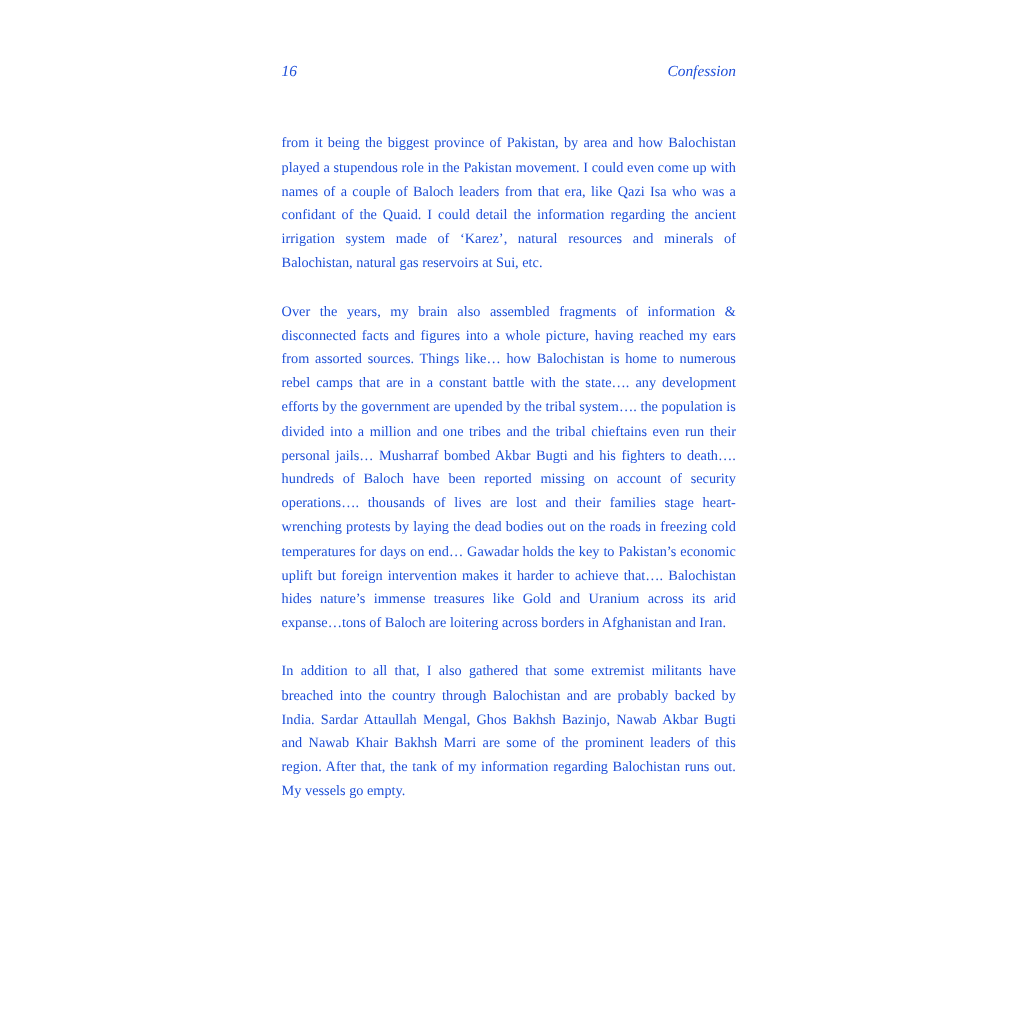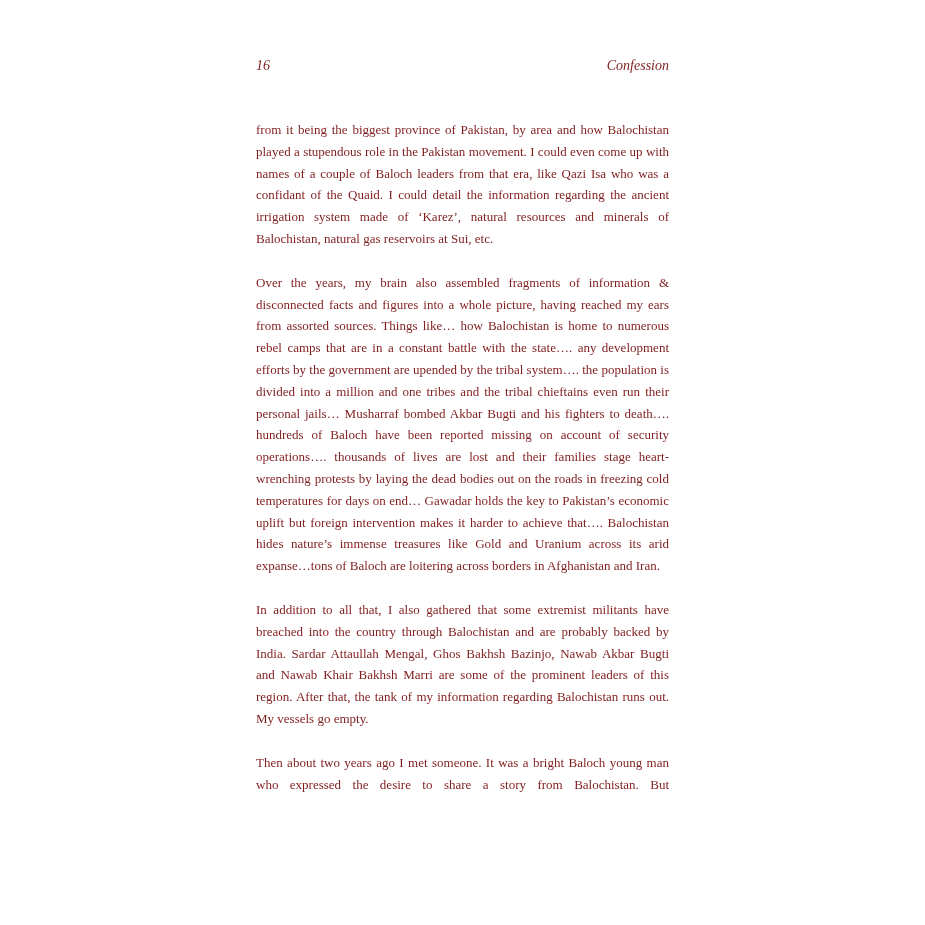--- a/index.html
+++ b/index.html
@@ -7,21 +7,21 @@
     padding: 0;
     background: #ffffff;
   }
   .page {
     position: relative;
     width: 925px;
     height: 925px;
     background: #ffffff;
     overflow: hidden;
     font-family: "Liberation Serif", "DejaVu Serif", serif;
-    color: #7f1d1d;
+    color: #1d4ed8;
   }
   .running-header {
     position: absolute;
     top: 58px;
     left: 256px;
     width: 413px;
     font-style: italic;
     font-size: 14px;
     line-height: 16px;
   }
@@ -57,16 +57,15 @@
 
   <header class="running-header">
     <span class="page-number">16</span>
     <span class="running-title">Confession</span>
   </header>
 
   <main class="text-block">
     <p>from it being the biggest province of Pakistan, by area and how Balochistan played a stupendous role in the Pakistan movement. I could even come up with names of a couple of Baloch leaders from that era, like Qazi Isa who was a confidant of the Quaid. I could detail the information regarding the ancient irrigation system made of ‘Karez’, natural resources and minerals of Balochistan, natural gas reservoirs at Sui, etc.</p>
     <p>Over the years, my brain also assembled fragments of information &amp; disconnected facts and figures into a whole picture, having reached my ears from assorted sources. Things like… how Balochistan is home to numerous rebel camps that are in a constant battle with the state…. any development efforts by the government are upended by the tribal system…. the population is divided into a million and one tribes and the tribal chieftains even run their personal jails… Musharraf bombed Akbar Bugti and his fighters to death…. hundreds of Baloch have been reported missing on account of security operations…. thousands of lives are lost and their families stage heart-wrenching protests by laying the dead bodies out on the roads in freezing cold temperatures for days on end… Gawadar holds the key to Pakistan’s economic uplift but foreign intervention makes it harder to achieve that…. Balochistan hides nature’s immense treasures like Gold and Uranium across its arid expanse…tons of Baloch are loitering across borders in Afghanistan and Iran.</p>
     <p>In addition to all that, I also gathered that some extremist militants have breached into the country through Balochistan and are probably backed by India. Sardar Attaullah Mengal, Ghos Bakhsh Bazinjo, Nawab Akbar Bugti and Nawab Khair Bakhsh Marri are some of the prominent leaders of this region. After that, the tank of my information regarding Balochistan runs out. My vessels go empty.</p>
-    <p class="continues">Then about two years ago I met someone. It was a bright Baloch young man who expressed the desire to share a story from Balochistan. But</p>
   </main>
 
 </div>
 
 </body></html>

